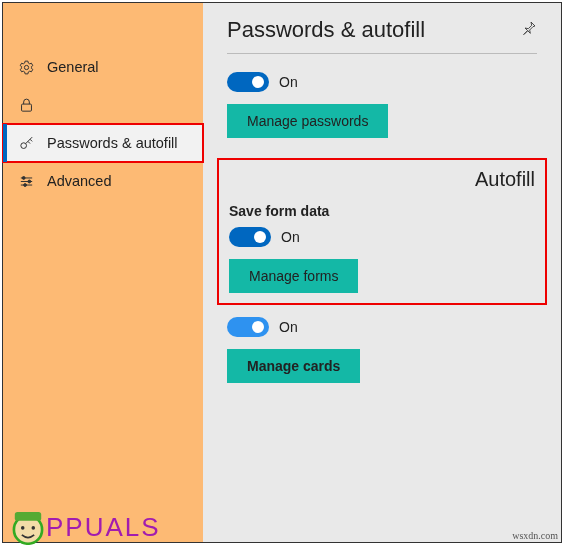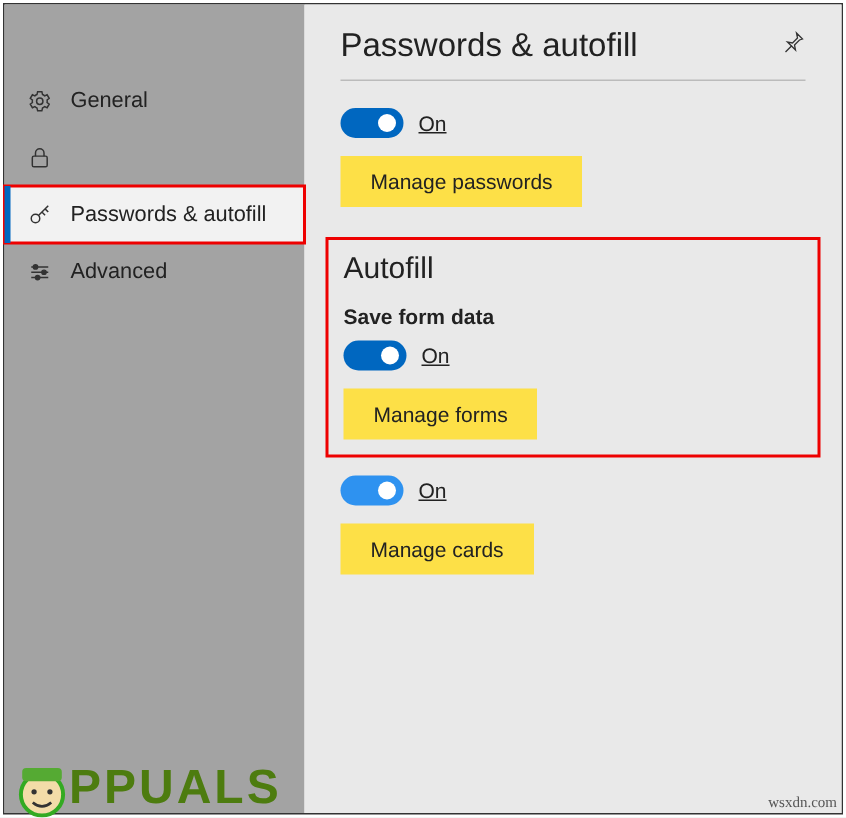--- a/index.html
+++ b/index.html
@@ -13,21 +13,21 @@
   }
   .frame {
     position: absolute;
     top: 2px; left: 2px; right: 2px; bottom: 2px;
     border: 1px solid #333;
     display: flex;
     background: #f5f5f5;
   }
   .sidebar {
     width: 200px;
-    background: #a3a3a3;
+    background: #fdba74;
     padding-top: 45px;
   }
   .sidebar-item {
     display: flex;
     align-items: center;
     gap: 12px;
     padding: 10px 14px;
     font-size: 14.5px;
     color: #222;
     cursor: pointer;
@@ -67,46 +67,46 @@
   .toggle-row { display:flex; align-items:center; gap:10px; margin-bottom:12px;}
   .toggle {
     width: 42px; height: 20px; border-radius: 10px;
     background: #0067c0; position: relative;
   }
   .toggle.light { background: #2e92f0; }
   .toggle .knob {
     width: 12px; height: 12px; border-radius: 50%;
     background: #fff; position: absolute; top:4px; right:5px;
   }
-  .toggle-text { font-size: 14px; color: #222; text-decoration: underline; }
+  .toggle-text { font-size: 14px; color: #222; }
   .manage-btn {
     display:inline-block;
-    background: #fde047;
+    background: #14b8a6;
     border: none;
     padding: 9px 20px;
     font-size: 14px;
     font-family: inherit;
     color:#222;
     cursor: pointer;
     margin-bottom: 20px;
   }
   .autofill-box {
     border: 2px solid #e00;
     padding: 8px 10px 4px 10px;
     margin: 0 -10px 12px -10px;
   }
   .watermark {
     position: absolute;
     left: 6px;
     bottom: 2px;
     font-family: "Comic Sans MS", cursive, sans-serif;
     letter-spacing: 2px;
-    font-size: 32px;
-    font-weight: bold;
-    color: #4d7c0f;
+    font-size: 26px;
+    font-weight: normal;
+    color: #a21caf;
     z-index: 10;
     display:flex;
     align-items:flex-end;
     gap:0;
   }
   .watermark .face {
     width: 44px; height: 44px; display:inline-block; position:relative; top:6px; margin-right:-4px;
   }
   .attr {
     position:absolute; right:6px; bottom:4px;
@@ -183,38 +183,38 @@
         <div class="toggle">
             <div class="knob"></div>
           </div>
         <span class="toggle-text">On</span>
       </div>
       <button class="manage-btn">Manage passwords</button>
     </section>
 
     
     <div class="autofill-box">
-      <h2 class="section-heading" style="margin-bottom:12px;">Autofill</h2>
+      <h2 class="section-heading" style="margin-bottom:12px;text-align:right;">Autofill</h2>
       <div class="setting-label">Save form data</div>
       <div class="toggle-row">
         <div class="toggle">
             <div class="knob"></div>
           </div>
         <span class="toggle-text">On</span>
       </div>
       <button class="manage-btn" style="margin-bottom:6px;">Manage forms</button>
     </div>
 
     <div class="toggle-row">
       <div class="toggle light">
           <div class="knob"></div>
         </div>
       <span class="toggle-text">On</span>
     </div>
-    <button class="manage-btn" style="margin-bottom:16px;">Manage cards</button>
+    <button class="manage-btn" style="margin-bottom:16px;font-weight:bold;">Manage cards</button>
 
   </main>
 </div>
 
 <div class="watermark">
   <span class="face">
     <svg viewBox="0 0 50 50">
       <circle cx="25" cy="28" r="16" fill="#f3dca8" stroke="#3a2" stroke-width="3"></circle>
       <rect x="10" y="8" width="30" height="10" rx="3" fill="#5a3"></rect>
       <circle cx="19" cy="26" r="2" fill="#333"></circle>

